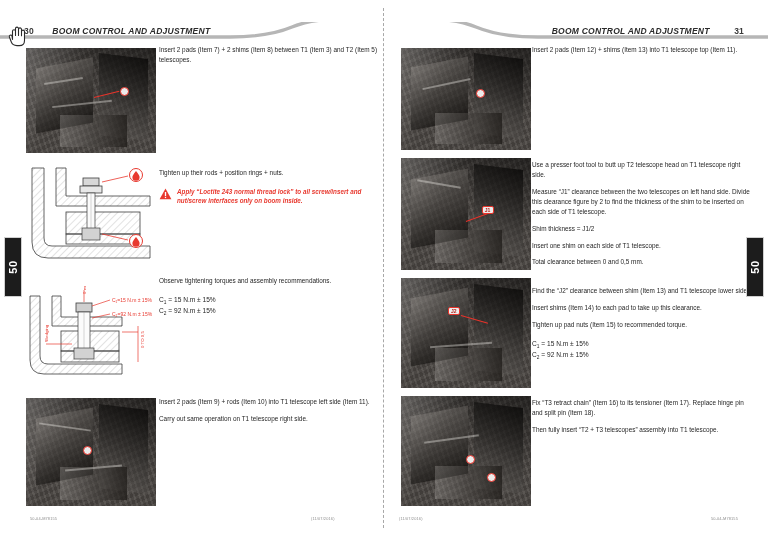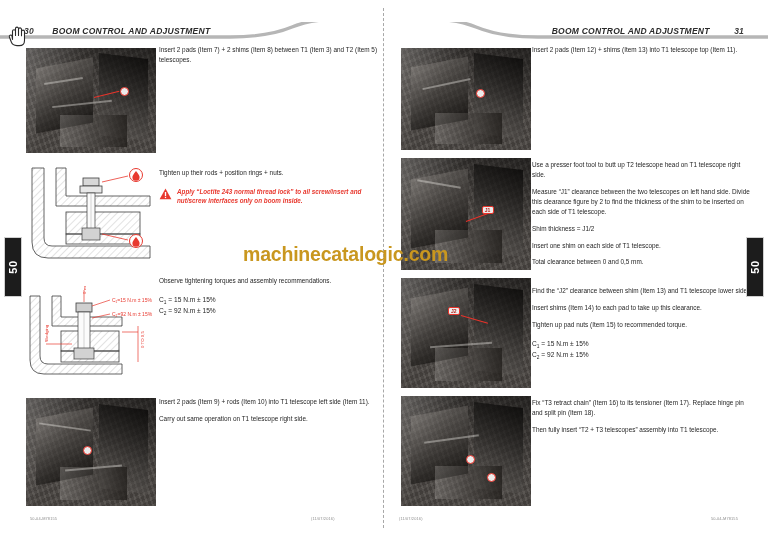--- a/index.html
+++ b/index.html
@@ -38,21 +38,20 @@
   .hdr {
     position: absolute;
     top: 20px;
     height: 22px;
     z-index: 5;
   }
   .hdr.left  { left: 24px;  right: 10px; }
   .hdr.right { left: 10px;  right: 24px; text-align: right; }
   .hdr-num {
     font-size: 8.5px;
-    font-style: italic;
     font-weight: bold;
     color: #3a3a3a;
     letter-spacing: .2px;
   }
   .hdr-title {
     font-size: 8.5px;
     font-style: italic;
     font-weight: bold;
     color: #2b2b2b;
     letter-spacing: .25px;
@@ -455,19 +454,18 @@
     <path d="M0 -3 L44 -3 Q72 -3 92 5 Q116 15 154 15 L384 15" fill="none" stroke="#b6b6b6" stroke-width="3.4"></path>
   </svg>
 
   <div class="gutter"></div>
 
   <div class="footer f-code-l">50-04-M78155</div>
   <div class="footer f-date-l">(11/07/2016)</div>
   <div class="footer f-date-r">(11/07/2016)</div>
   <div class="footer f-code-r">50-04-M78155</div>
 
-  <div class="watermark">machinecatalogic.com</div>
 
   <svg class="cursor" width="22" height="24" viewBox="0 0 22 24">
     <path d="M6.5 15.5 L6.5 7.2 a1.5 1.5 0 0 1 3 0 L9.5 11.5 L9.5 4.6 a1.5 1.5 0 0 1 3 0 L12.5 11.5 L12.5 5.4 a1.5 1.5 0 0 1 3 0 L15.5 11.8 L15.5 7.6 a1.5 1.5 0 0 1 3 0 L18.5 16.4 q0 5.2 -5.2 5.2 L11 21.6 q-4.5 0 -5.6 -3.4 L3.4 13 a1.5 1.5 0 0 1 2.5 -1.5 Z" fill="#ffffff" stroke="#2a2a2a" stroke-width="1.1" stroke-linejoin="round"></path>
   </svg>
 
 </div>
 
 </body></html>

